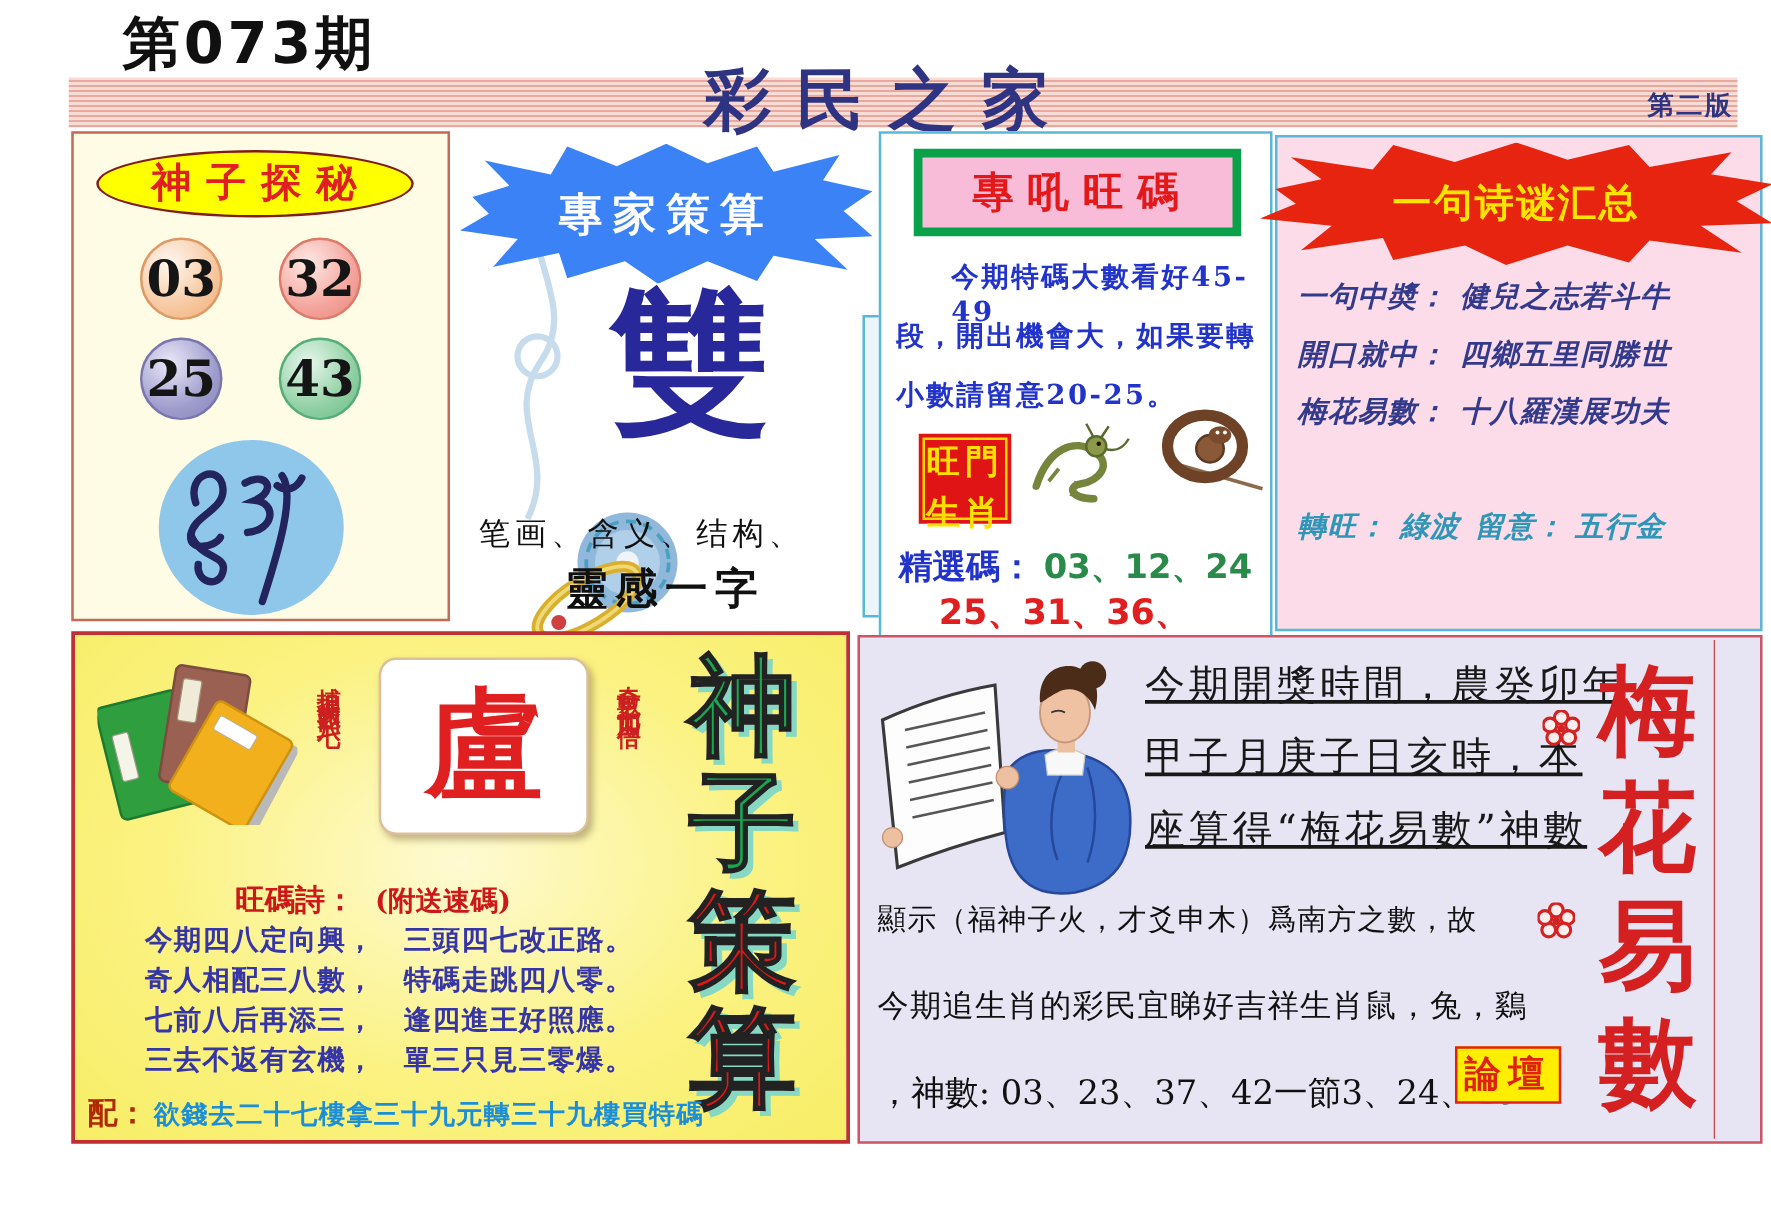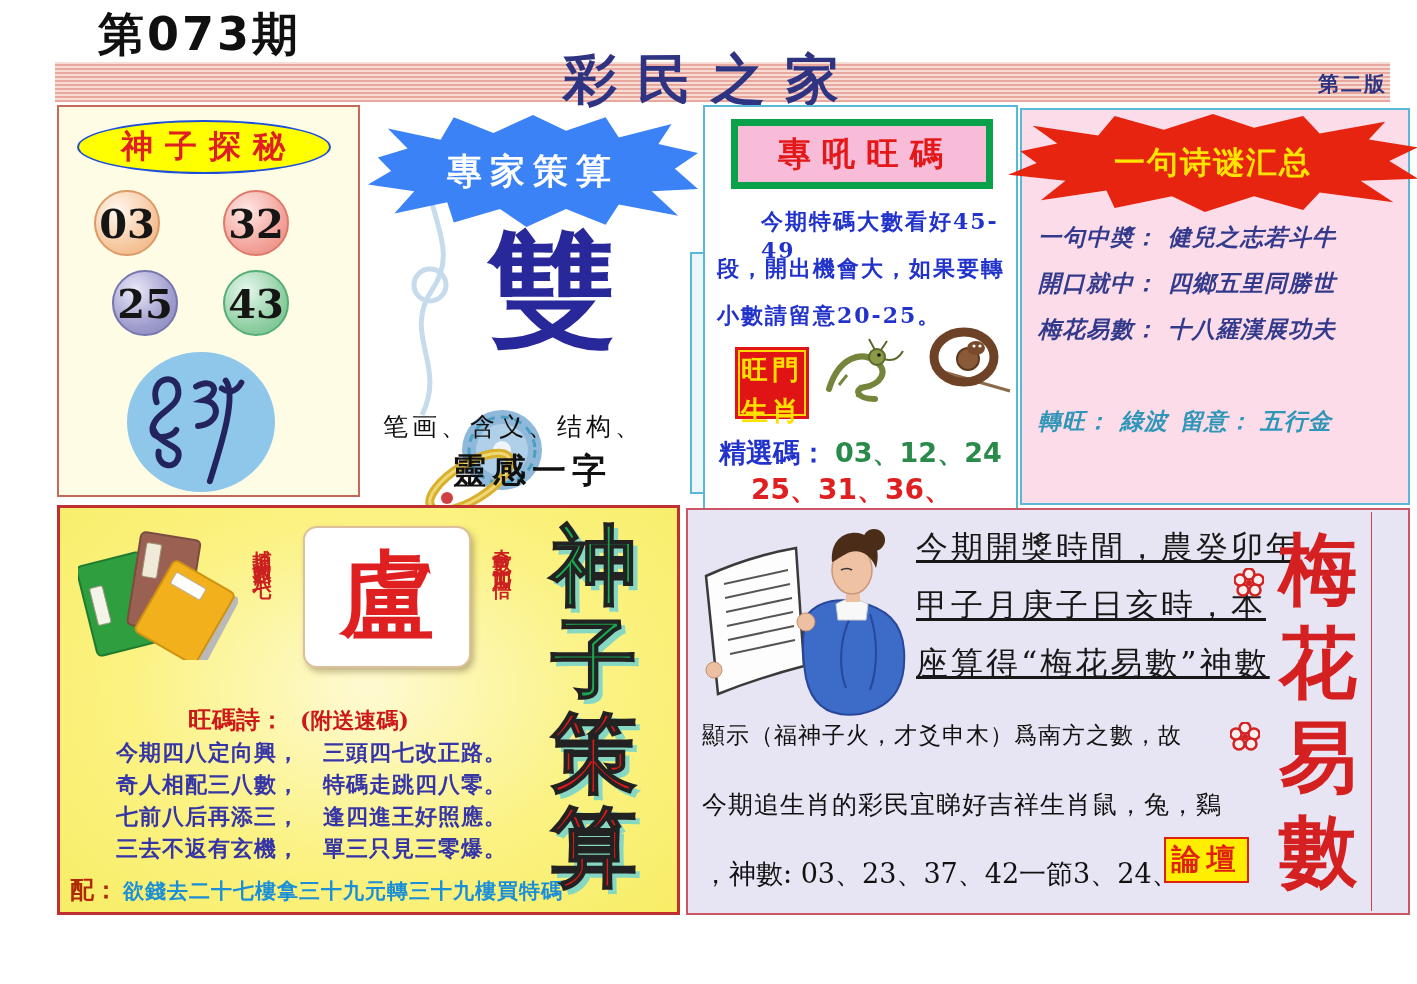--- a/index.html
+++ b/index.html
@@ -16,24 +16,24 @@
   #masthead { left:563px; top:44px; font-size:54px; font-weight:bold; color:#2e3482; letter-spacing:20px; }
   #edition  { left:1318px; top:70px; font-size:21px; font-weight:bold; color:#2e3482; letter-spacing:2px; }
 
   
   .burst { clip-path: polygon(3% 38%,12% 30%,6% 12%,22% 22%,26% 2%,38% 16%,50% 0%,60% 14%,72% 2%,76% 20%,
            92% 8%,88% 26%,100% 34%,93% 48%,100% 66%,86% 68%,94% 90%,76% 80%,72% 98%,60% 84%,48% 100%,
            40% 84%,26% 96%,24% 78%,8% 88%,14% 68%,0% 62%,7% 50%); display:flex; align-items:center; justify-content:center; }
 
   
   #tanmi { left:57px; top:105px; width:303px; height:392px; background:#fffce6; border:2px solid #c46a58; z-index:1; }
-  .tanmi-ellipse { left:18px; top:13px; width:254px; height:54px; background:#ffff00; border:2px solid #1d4ed8;
+  .tanmi-ellipse { left:18px; top:13px; width:254px; height:54px; background:#ffff00; border:2px solid #7f1d1d;
                    border-radius:50%; color:#e02020; font-size:32px; font-weight:bold; letter-spacing:12px; padding-left:10px; }
   .ball { width:66px; height:66px; border-radius:50%; font-size:40px; font-weight:bold; color:#151515; border:2px solid; }
-  .ball-1 { left:35px;  top:83px;  background:radial-gradient(circle at 35% 30%,#fff7ef,#f6c79e 62%,#eeae78); border-color:#dd9a66; }
+  .ball-1 { left:53px;  top:83px;  background:radial-gradient(circle at 35% 30%,#fff7ef,#f6c79e 62%,#eeae78); border-color:#dd9a66; }
   .ball-2 { left:164px; top:83px;  background:radial-gradient(circle at 35% 30%,#ffe9e5,#f3a39b 62%,#e88579); border-color:#dd7a6c; }
   .ball-3 { left:53px;  top:163px; background:radial-gradient(circle at 35% 30%,#eae8f8,#9e9ccc 62%,#8886bb); border-color:#7876ad; }
   .ball-4 { left:164px; top:163px; background:radial-gradient(circle at 35% 30%,#e6f7ec,#8fcfa2 62%,#6bbd87); border-color:#56ae76; }
   .blue-circle { left:68px; top:245px; width:148px; height:140px; border-radius:50%; background:#8ec7ea; }
 
   
   #expert-deco { left:352px; top:130px; z-index:0; }
   #expert-burst { left:368px; top:115px; width:330px; height:112px; background:#3b82f6; z-index:2;
                   color:#ffffff; font-size:35px; font-weight:bold; letter-spacing:8px; }
   #big-char  { left:488px; top:205px; font-size:128px; font-weight:bold; color:#28289a; z-index:1; }

